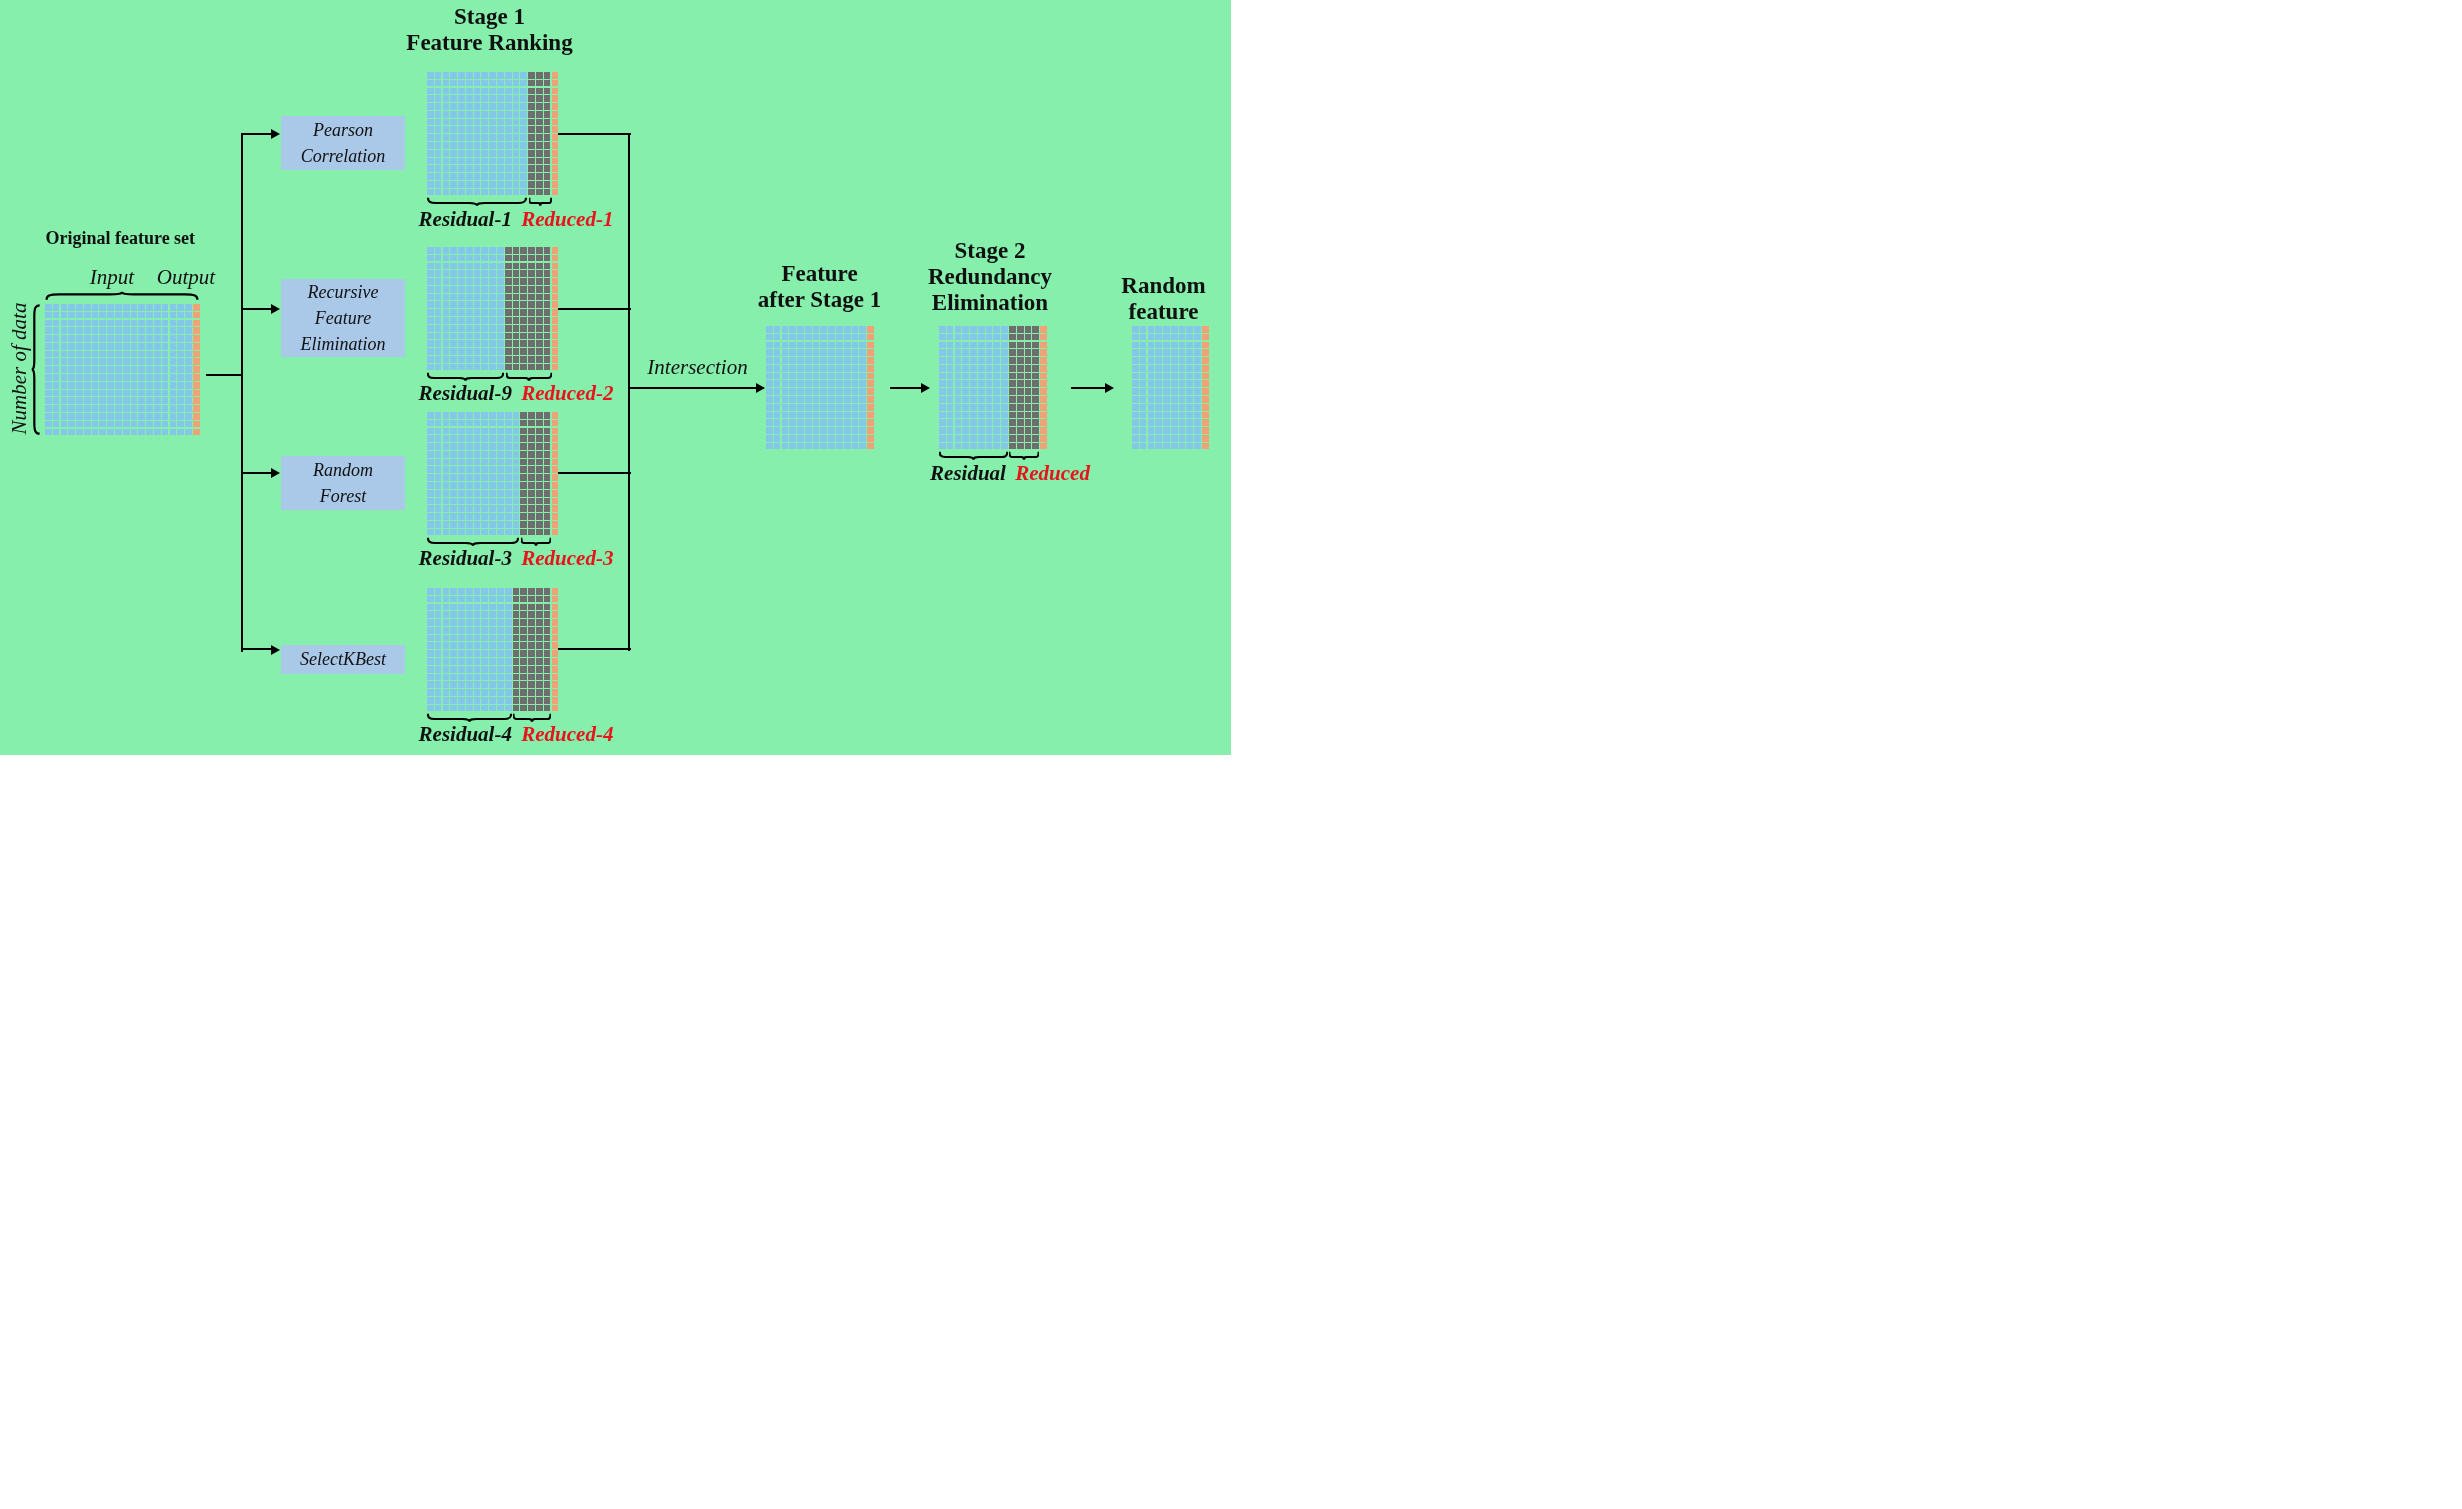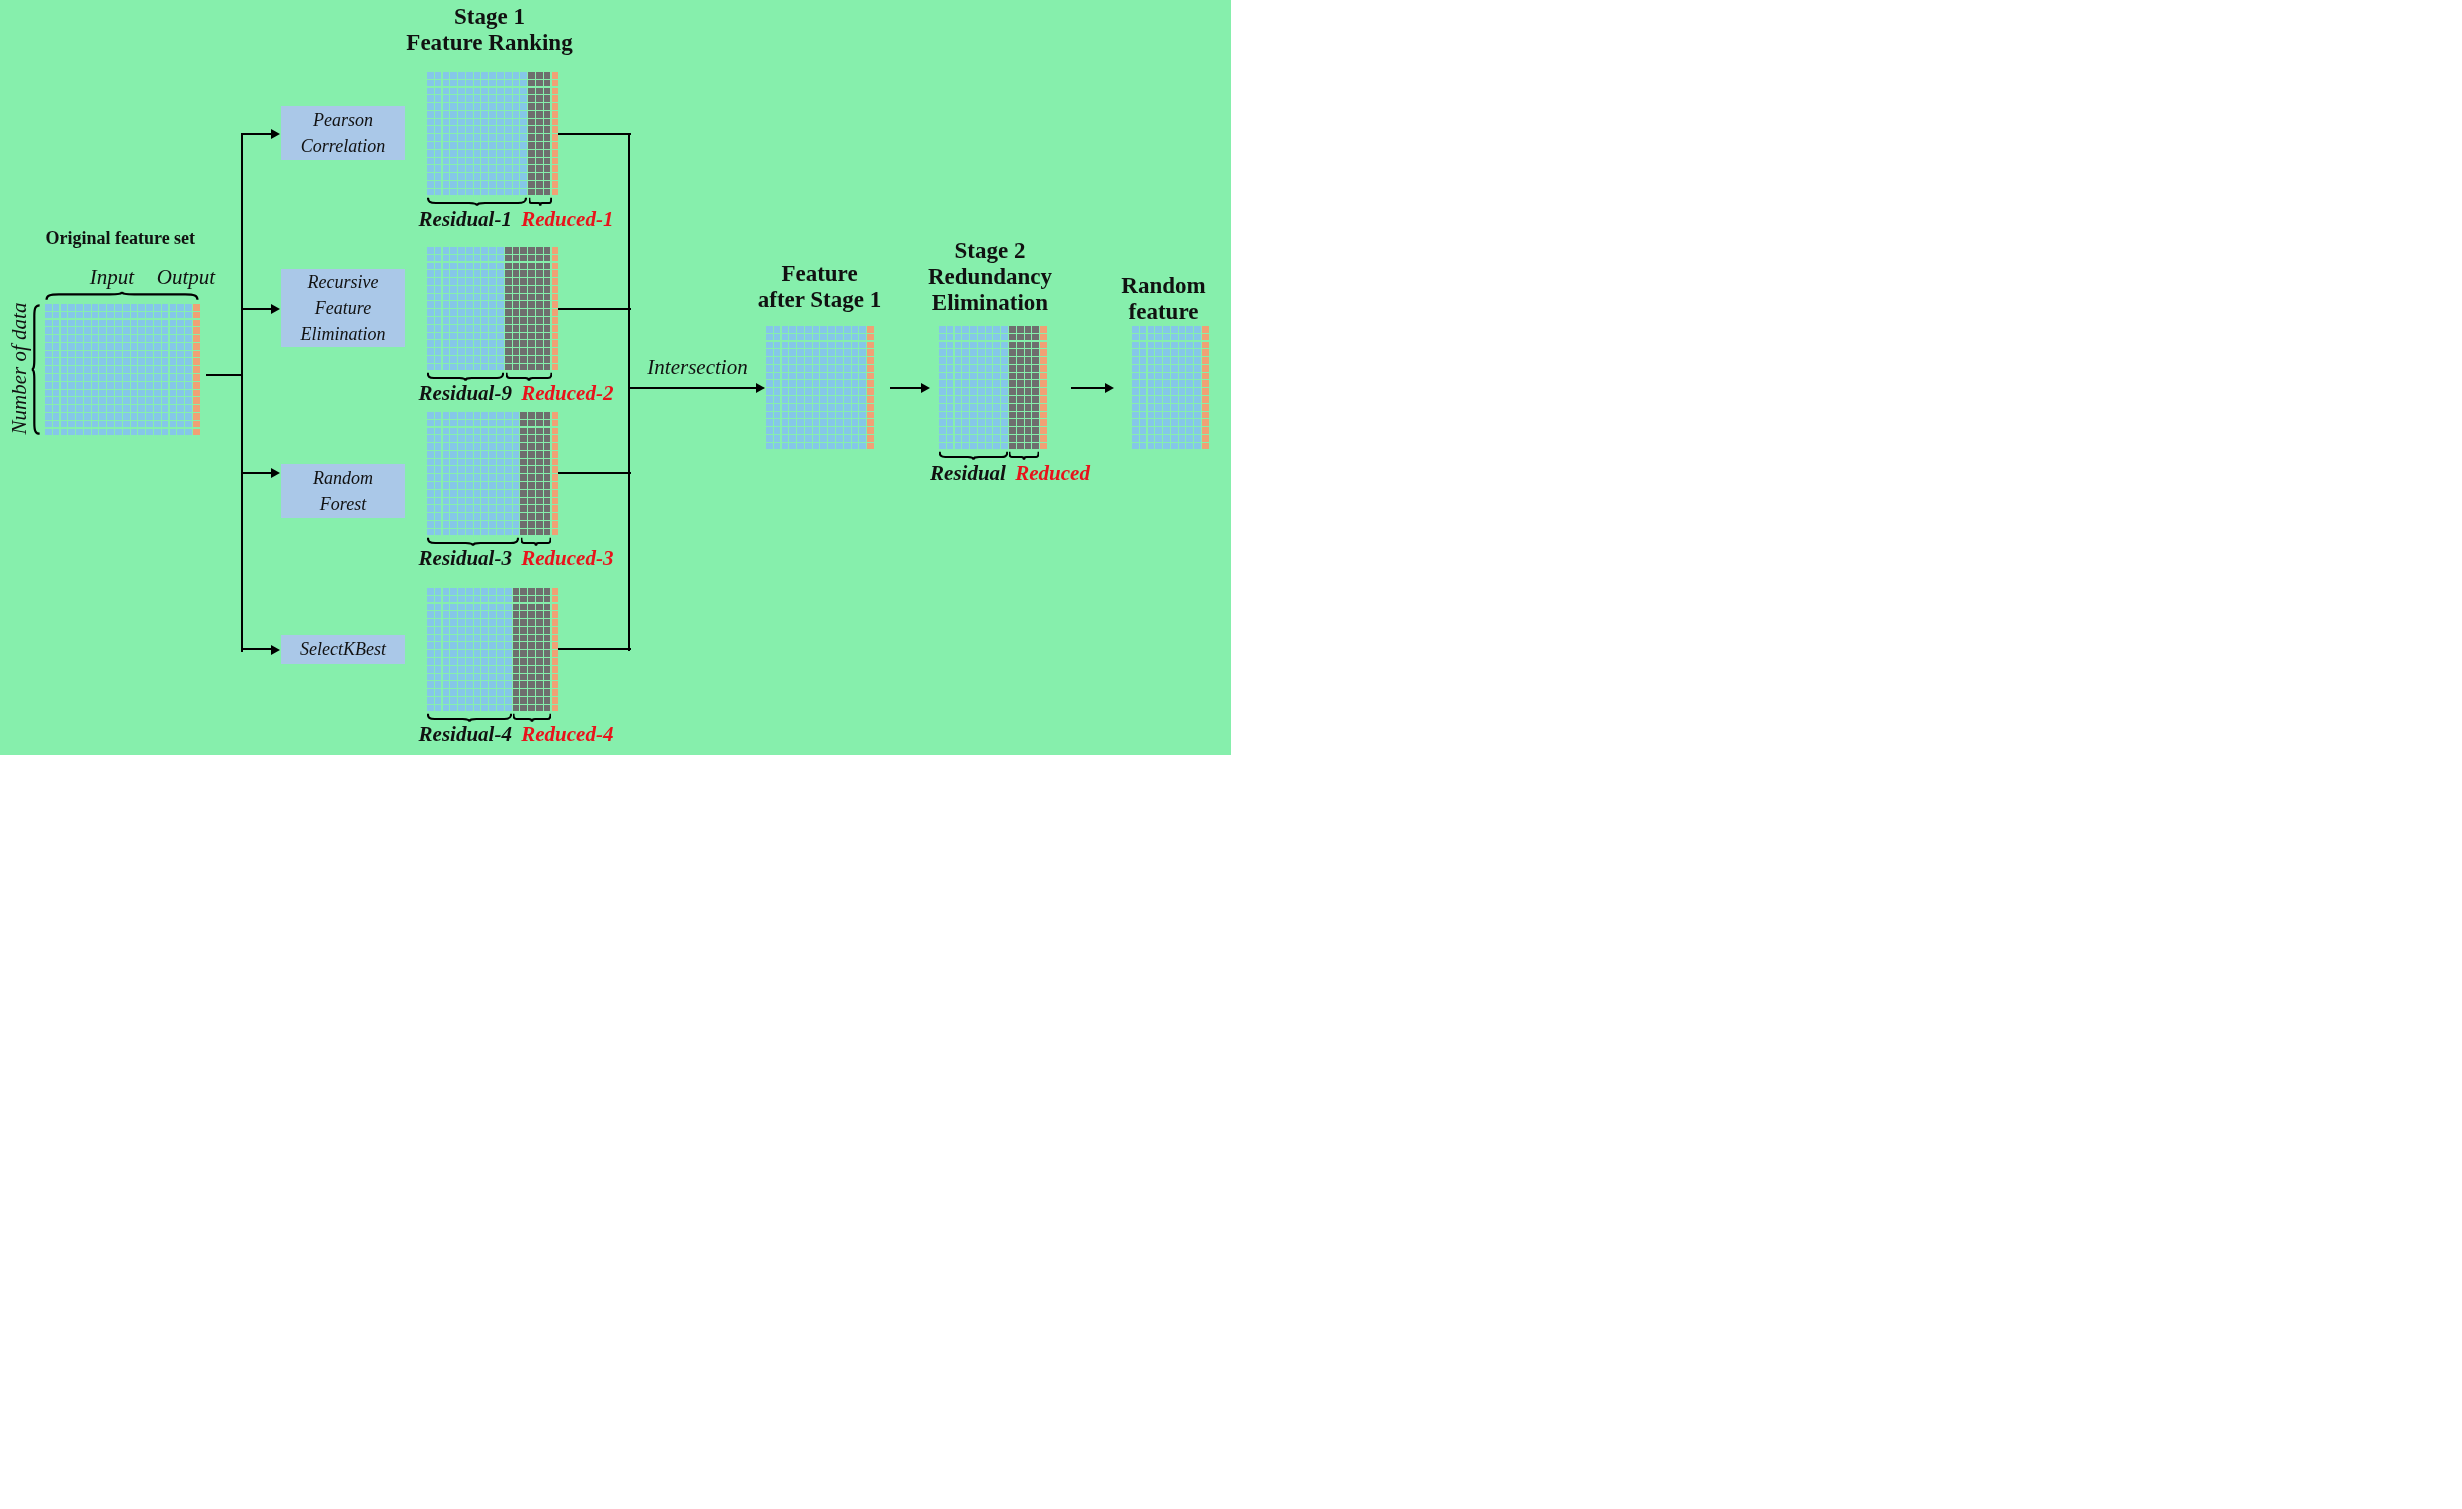--- a/index.html
+++ b/index.html
@@ -17,21 +17,21 @@
     position:absolute; text-align:center; font-weight:bold; color:#111;
     font-size:23px; line-height:1.12; letter-spacing:0px;
   }
   .ital{
     position:absolute; text-align:center; font-style:italic; color:#111;
     font-size:21px; line-height:1.1; white-space:nowrap;
   }
   .mbox{
     position:absolute; background:var(--box-blue);
     display:flex; flex-direction:column; align-items:center; justify-content:center;
-    font-style:italic; font-size:18px; line-height:1.45; color:#111; text-align:center;
+    font-style:italic; font-size:18px; line-height:1.45; color:#111; text-align:center;margin-top:10px;
   }
   .grid{
     position:absolute; display:grid; gap:var(--gap);
   }
   .cell{width:var(--cell);height:var(--cell);}
   .cell-blue{background:var(--cell-blue);}
   .cell-gray{background:var(--cell-gray);}
   .cell-orange{background:var(--cell-orange);}
   .hline{position:absolute; height:2px; background:var(--line-black);}
   .vline{position:absolute; width:2px;  background:var(--line-black);}
@@ -437,21 +437,21 @@
 
   <div class="mbox" style="left:281px; top:106px; width:124px; height:54px;">
     <div>Pearson</div>
     <div>Correlation</div>
   </div>
   <div class="mbox" style="left:281px; top:269px; width:124px; height:78px;">
     <div>Recursive</div>
     <div>Feature</div>
     <div>Elimination</div>
   </div>
-  <div class="mbox" style="left:281px; top:464px; width:124px; height:54px;">
+  <div class="mbox" style="left:281px; top:446px; width:124px; height:54px;">
     <div>Random</div>
     <div>Forest</div>
   </div>
   <div class="mbox" style="left:281px; top:635px; width:124px; height:29px;">
     <div>SelectKBest</div>
   </div>
 
   <div class="grid" style="left: 427px; top: 72px; grid-template-columns: repeat(17, var(--cell));">
       <div class="cell cell-blue"></div>
       <div class="cell cell-blue"></div>

